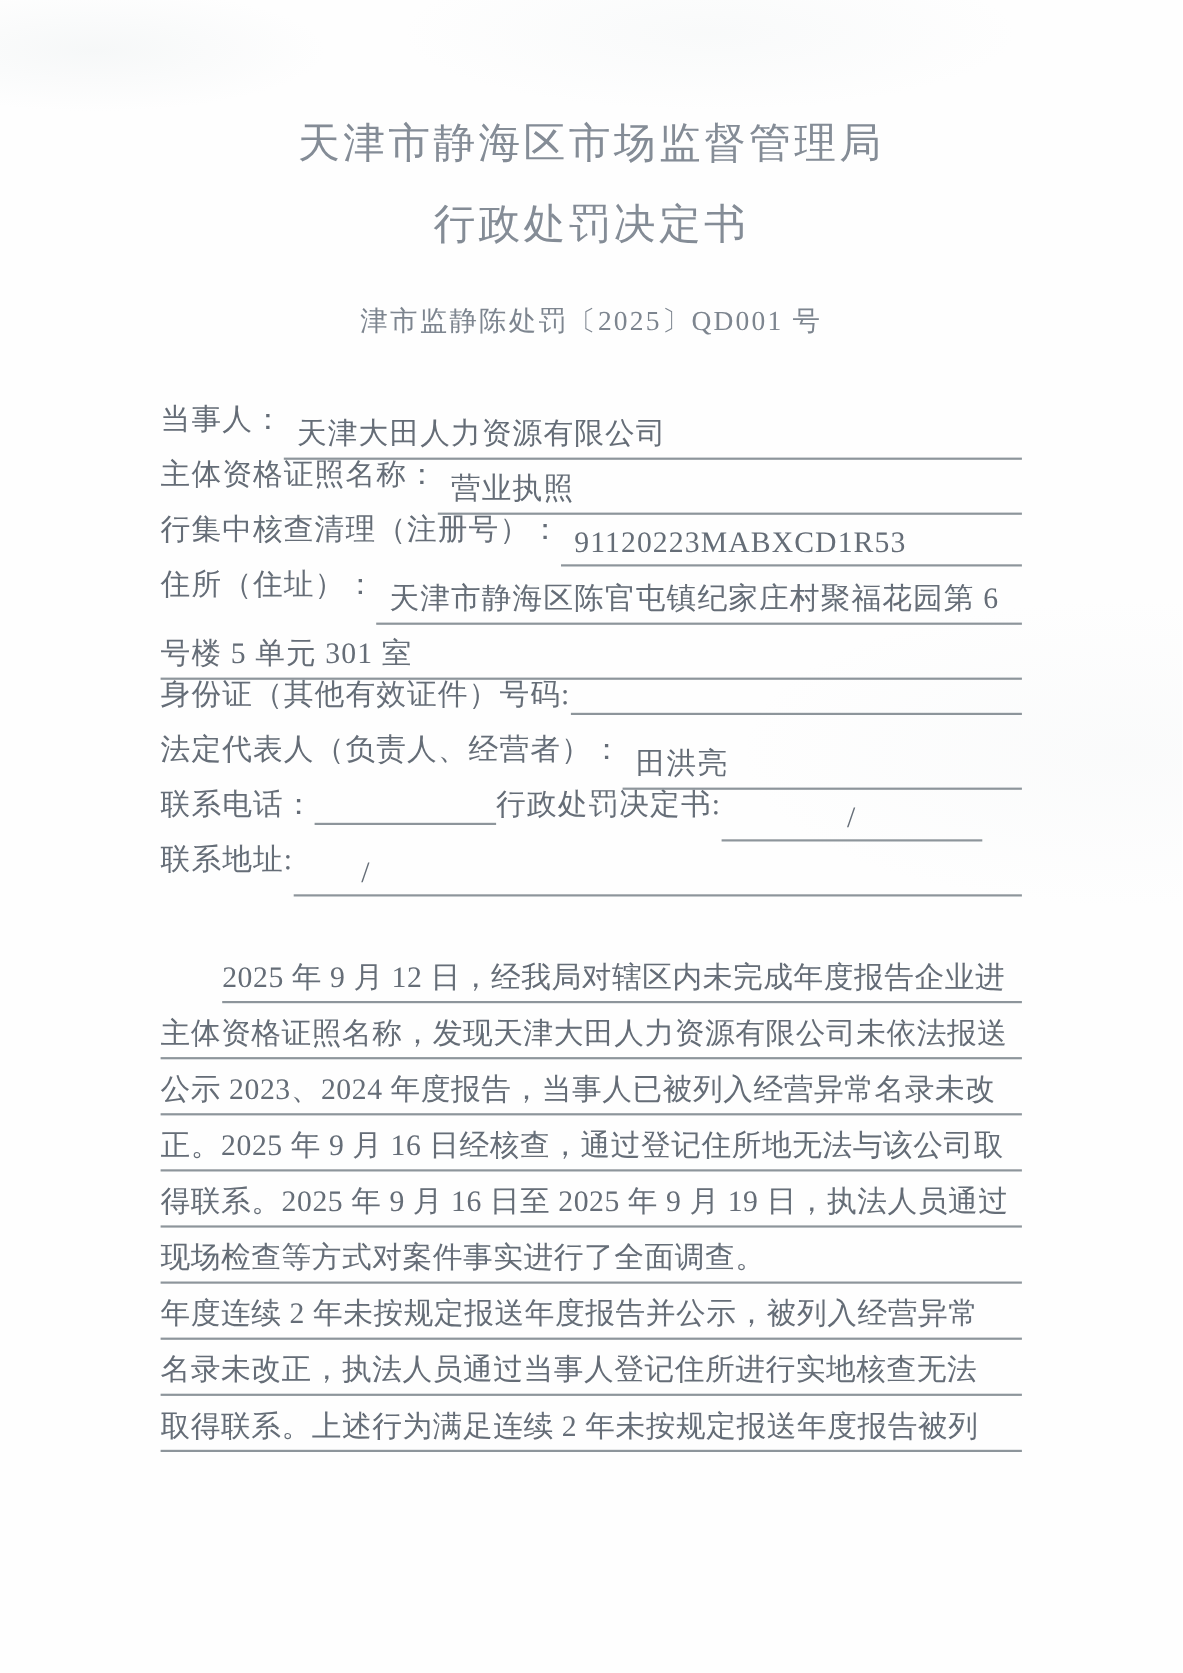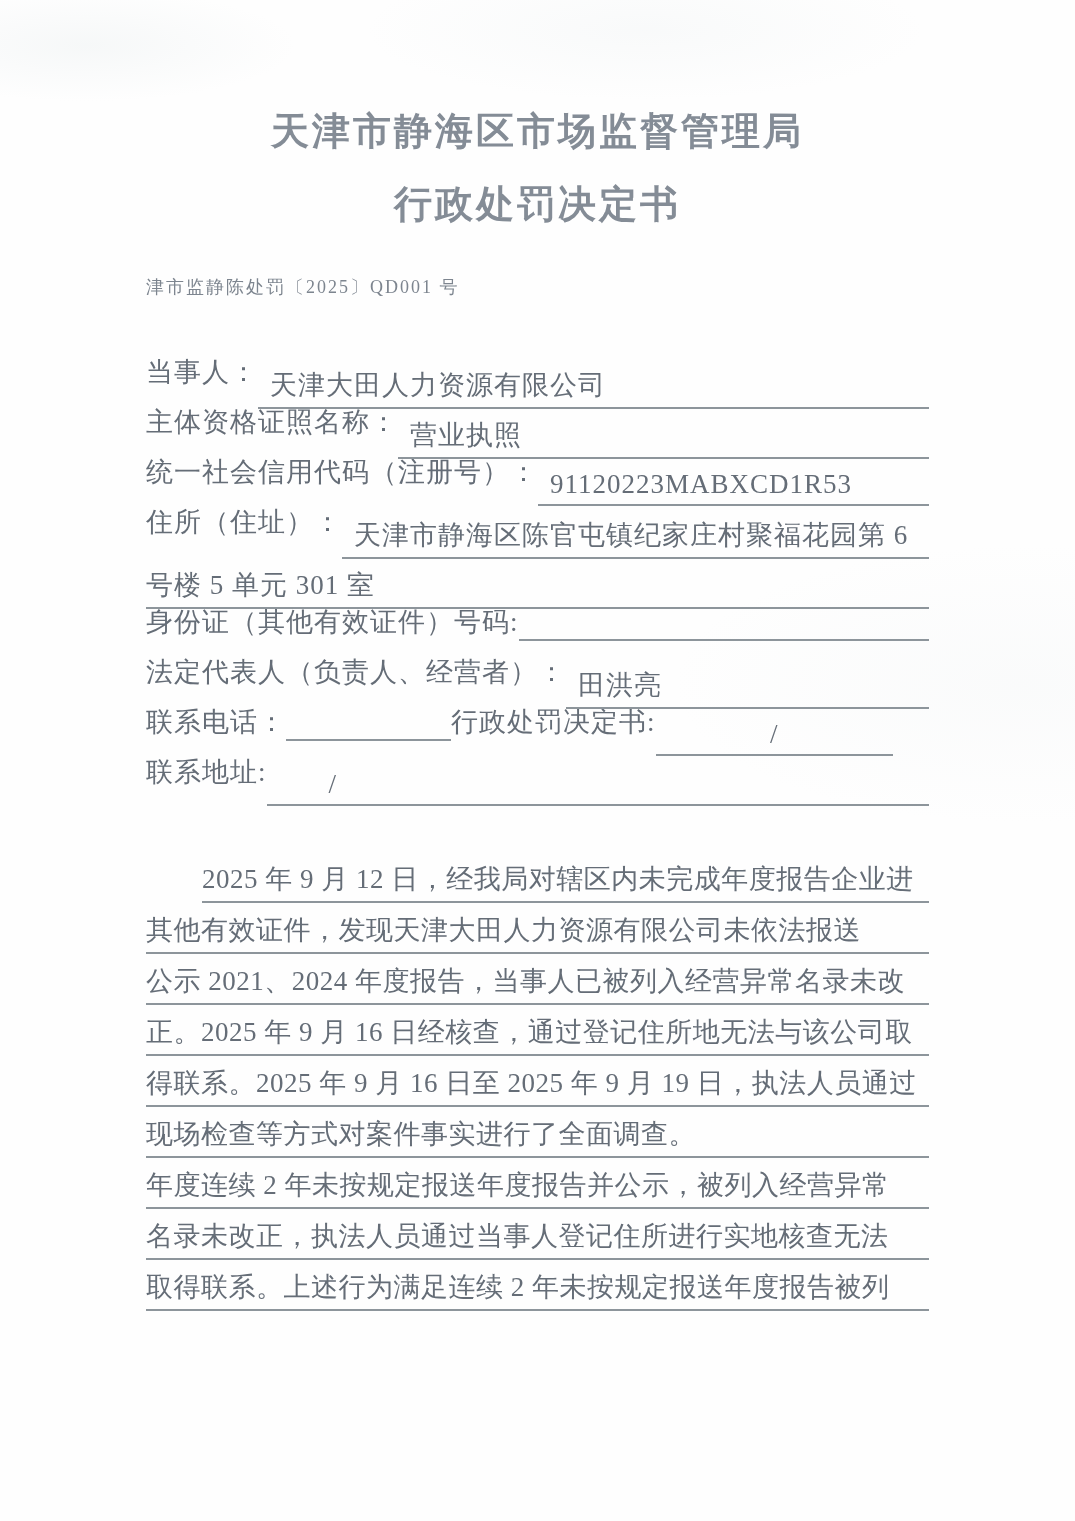--- a/index.html
+++ b/index.html
@@ -21,31 +21,31 @@
   .doc {
     position:absolute;
     left:146px; top:0;
     width:783px;
     color:#666e78;
   }
 
   .title-block { text-align:center; padding-top:106px; }
   .title-line {
     font-size:38px;
-    font-weight:bold;
+    font-weight:normal;
     color:#848c96;
     letter-spacing:3px;
     line-height:50px;
   }
   .title-line + .title-line { margin-top:23px; }
 
   .doc-no {
-    text-align:left;
+    text-align:center;
     margin-top:46px;
-    font-size:18px;
+    font-size:25px;
     color:#7d858f;
     letter-spacing:2px;
   }
 
   .fields { margin-top:50px; }
   .frow {
     display:flex;
     align-items:center;
     height:50px;
     font-size:27px;
@@ -105,21 +105,21 @@
         <span class="lbl">当事人：</span>
         <span class="val u">天津大田人力资源有限公司</span>
       </div>
 
       <div class="frow">
         <span class="lbl">主体资格证照名称：</span>
         <span class="val u">营业执照</span>
       </div>
 
       <div class="frow">
-        <span class="lbl">统一社会信用代码（注册号）：</span>
+        <span class="lbl">行集中核查清理（注册号）：</span>
         <span class="val u">91120223MABXCD1R53</span>
       </div>
 
       <div class="frow">
         <span class="lbl">住所（住址）：</span>
         <span class="val u">天津市静海区陈官屯镇纪家庄村聚福花园第 6</span>
       </div>
 
       <div class="frow">
         <span class="val u" style="padding-left:0;">号楼 5 单元 301 室</span>
@@ -149,24 +149,24 @@
 
     </div>
 
     <div class="body-block">
 
       <div class="bline">
         <span class="indent"></span>
         <span class="bt u">2025 年 9 月 12 日，经我局对辖区内未完成年度报告企业进</span>
       </div>
       <div class="bline">
-        <span class="bt u">其他有效证件，发现天津大田人力资源有限公司未依法报送</span>
+        <span class="bt u">主体资格证照名称，发现天津大田人力资源有限公司未依法报送</span>
       </div>
       <div class="bline">
-        <span class="bt u">公示 2021、2024 年度报告，当事人已被列入经营异常名录未改</span>
+        <span class="bt u">公示 2023、2024 年度报告，当事人已被列入经营异常名录未改</span>
       </div>
       <div class="bline">
         <span class="bt u">正。2025 年 9 月 16 日经核查，通过登记住所地无法与该公司取</span>
       </div>
       <div class="bline">
         <span class="bt u">得联系。2025 年 9 月 16 日至 2025 年 9 月 19 日，执法人员通过</span>
       </div>
       <div class="bline">
         <span class="bt u">现场检查等方式对案件事实进行了全面调查。</span>
       </div>

